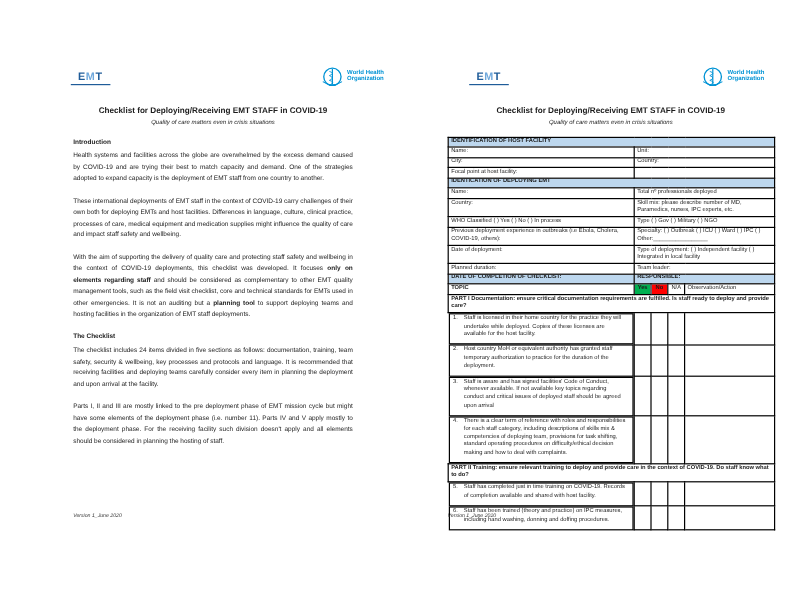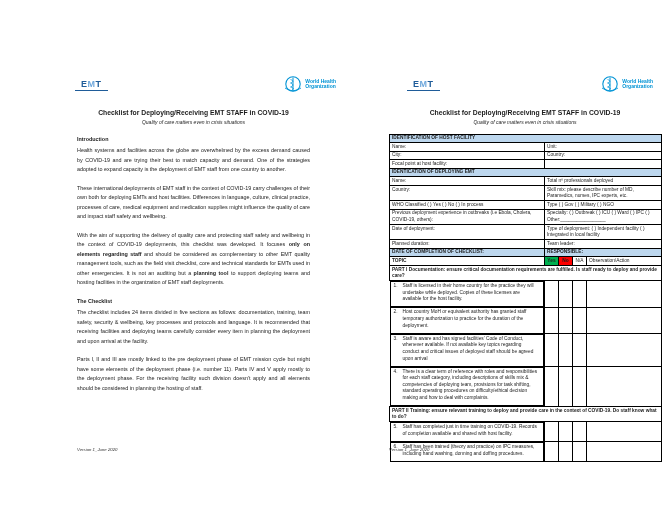--- a/index.html
+++ b/index.html
@@ -1,18 +1,18 @@
 <!DOCTYPE html>
 <html><head>
 <meta charset="utf-8">
 <style>
   * { margin:0; padding:0; box-sizing:border-box; }
   html,body { width:663px; height:512px; background:#ffffff; overflow:hidden;
               font-family:"Liberation Sans", sans-serif; color:#1c1c1c; }
-  .page { position:absolute; top:74px; height:400px;margin-left:16px; }
+  .page { position:absolute; top:54px; height:400px; }
   .page-left  { left:61px;  width:233px; }
   .page-right { left:373px; width:272px; }
 
   
   .logo-row { position:relative; height:26px; }
   .emt-logo { position:absolute; left:-2px; top:6px; font-weight:bold; font-size:9px;
               letter-spacing:0.5px; border-bottom:1.6px solid #1F5C99; padding:0 6px 0.5px 6px;
               line-height:9px; }
   .emt-e, .emt-t { color:#1F5C99; }
   .emt-m { color:#6FA8DC; }

